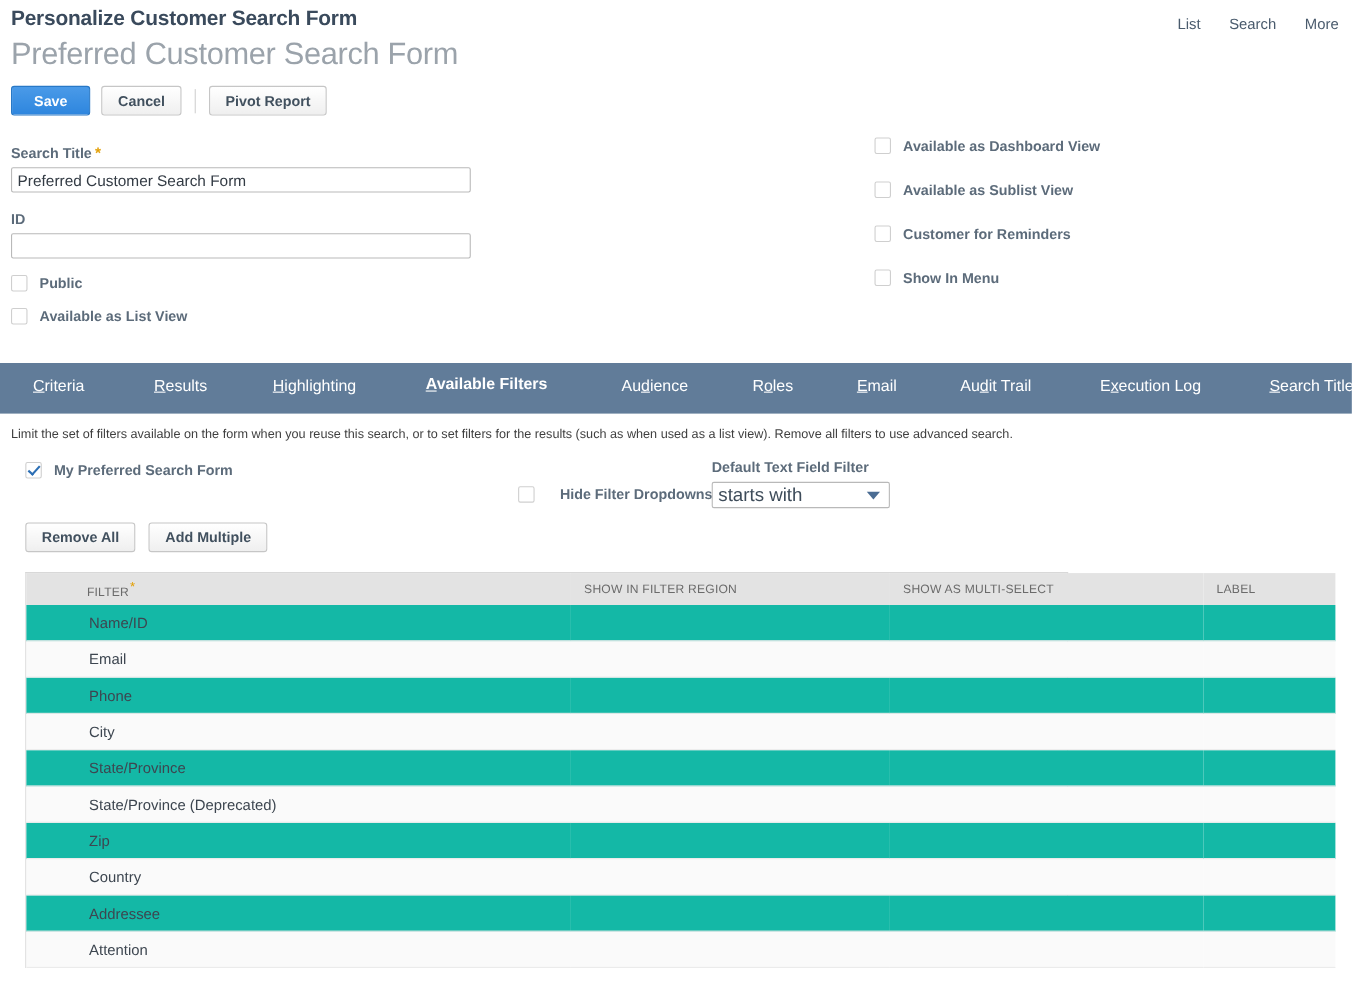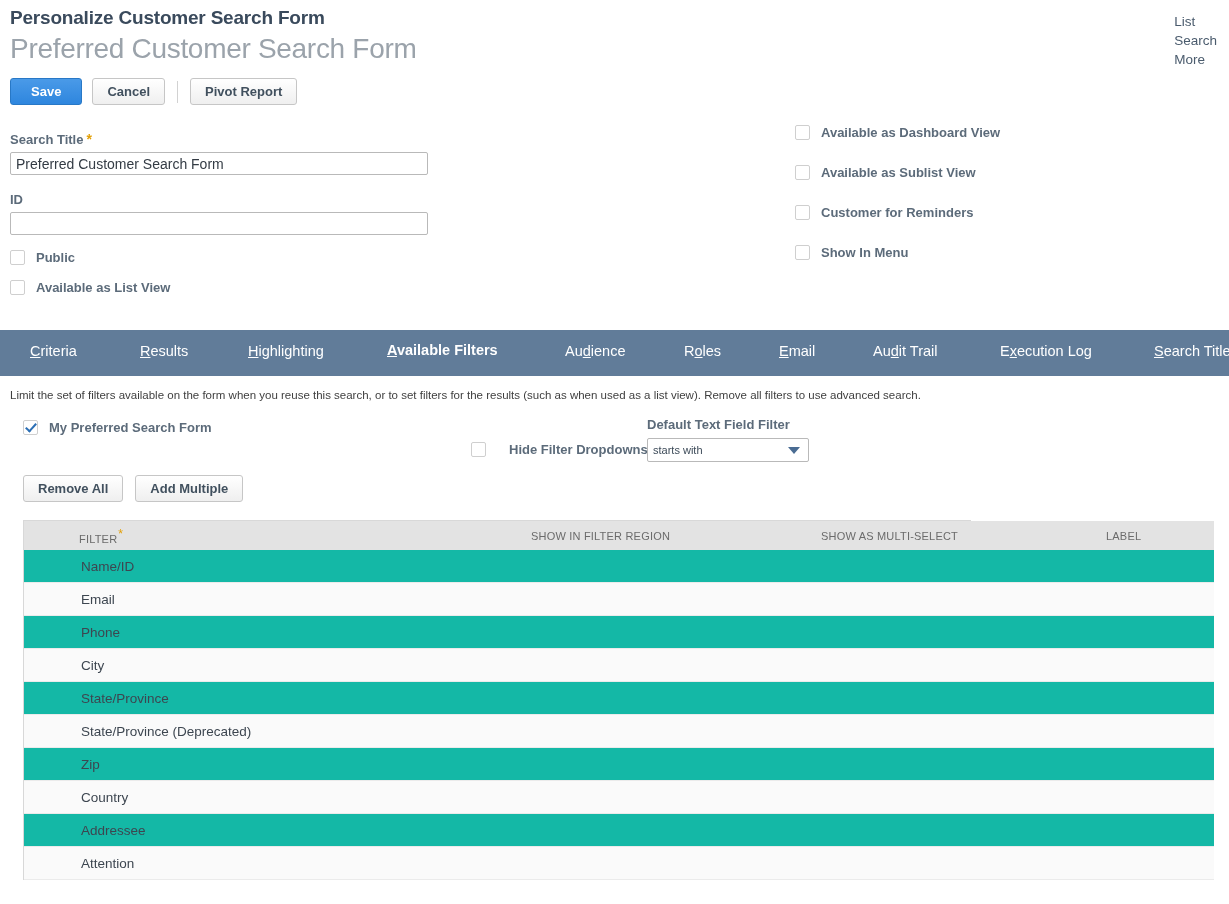--- a/index.html
+++ b/index.html
@@ -35,22 +35,21 @@
     line-height: 36px;
     margin-top: 1px;
     letter-spacing: -0.3px;
   }
 
   .top-links {
     position: absolute;
     top: 14px;
     right: 12px;
     display: flex;
-    gap: 4px;
-    flex-direction: column;
+    gap: 26px;
   }
   .top-links a {
     font-size: 13.5px;
     color: #4a5b6d;
     text-decoration: none;
   }
 
   
   .btn-row {
     display: flex;
@@ -232,21 +231,21 @@
     height: 24px;
   }
   .sel {
     width: 162px;
     height: 24px;
     box-sizing: border-box;
     border: 1px solid #b9b9b9;
     border-radius: 2px;
     background: #ffffff;
     font-family: "Liberation Sans", sans-serif;
-    font-size: 11px;
+    font-size: 17px;
     color: #3d4b59;
     line-height: 22px;
     padding-left: 5px;
     cursor: pointer;
   }
   .sel-caret {
     position: absolute;
     right: 9px;
     top: 9px;
     width: 0; height: 0;

